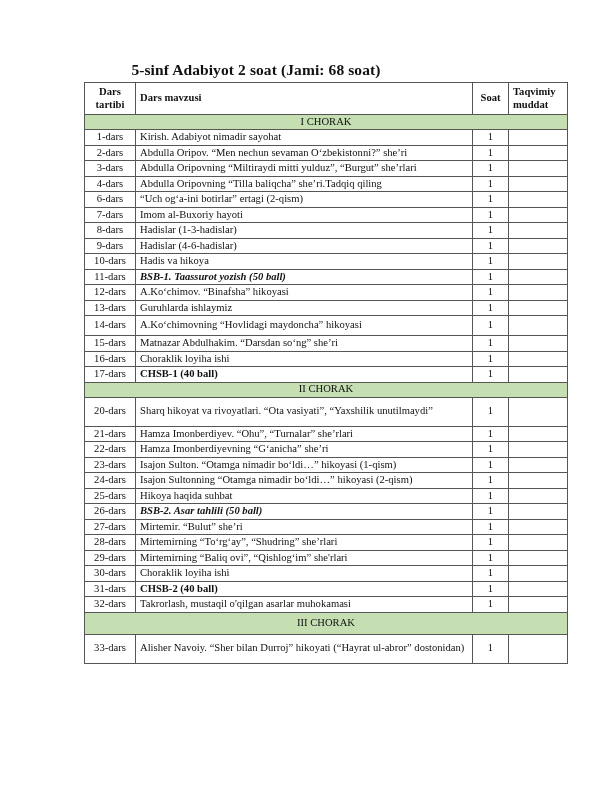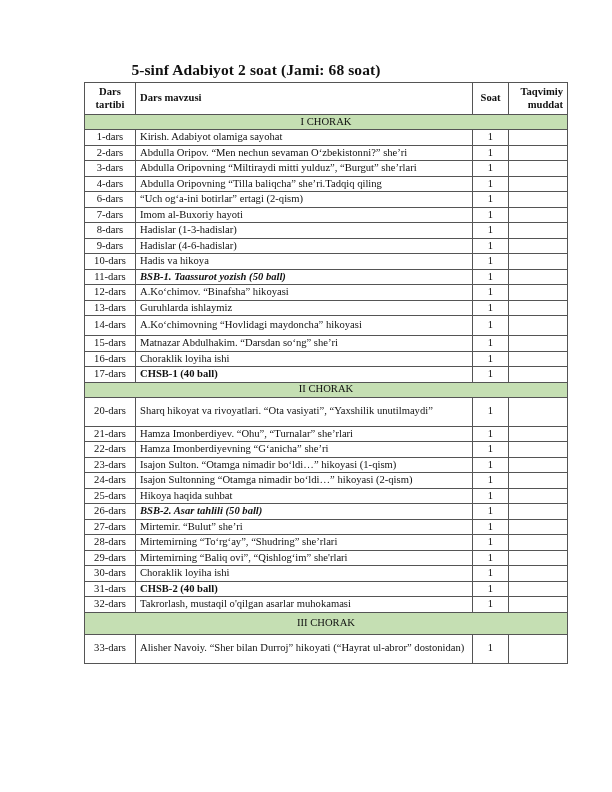--- a/index.html
+++ b/index.html
@@ -40,21 +40,21 @@
       line-height: 12.4px;
       vertical-align: middle;
     }
     table.plan th {
       font-weight: bold;
       height: 31px;
     }
     th.c-num, td.c-num { text-align: center; padding: 0 2px; }
     th.c-topic { text-align: left; }
     th.c-soat, td.c-soat { text-align: center; padding: 0 2px; }
-    th.c-date { text-align: right; line-height: 12px; }
+    th.c-date { text-align: left; line-height: 12px; }
     tr.row td { height: 14.5px; }
     tr.row.tall td { height: 28px; }
     tr.row.mid td { height: 19px; }
     tr.chorak td {
       background: #c5dfb3;
       text-align: center;
       font-weight: normal;
       height: 14px;
     }
     tr.chorak.big td { height: 21px; }
@@ -80,21 +80,21 @@
       <th class="c-soat">Soat</th>
       <th class="c-date">Taqvimiy muddat</th>
     </tr>
   </thead>
   <tbody id="plan-body">
       <tr class="chorak">
         <td colspan="4">I CHORAK</td>
       </tr>
       <tr class="row">
         <td class="c-num">1-dars</td>
-        <td class="c-topic">Kirish. Adabiyot olamiga sayohat</td>
+        <td class="c-topic">Kirish. Adabiyot nimadir sayohat</td>
         <td class="c-soat">1</td>
         <td class="c-date"></td>
       </tr>
       <tr class="row">
         <td class="c-num">2-dars</td>
         <td class="c-topic">Abdulla Oripov. “Men nechun sevaman O‘zbekistonni?” she’ri</td>
         <td class="c-soat">1</td>
         <td class="c-date"></td>
       </tr>
       <tr class="row">

